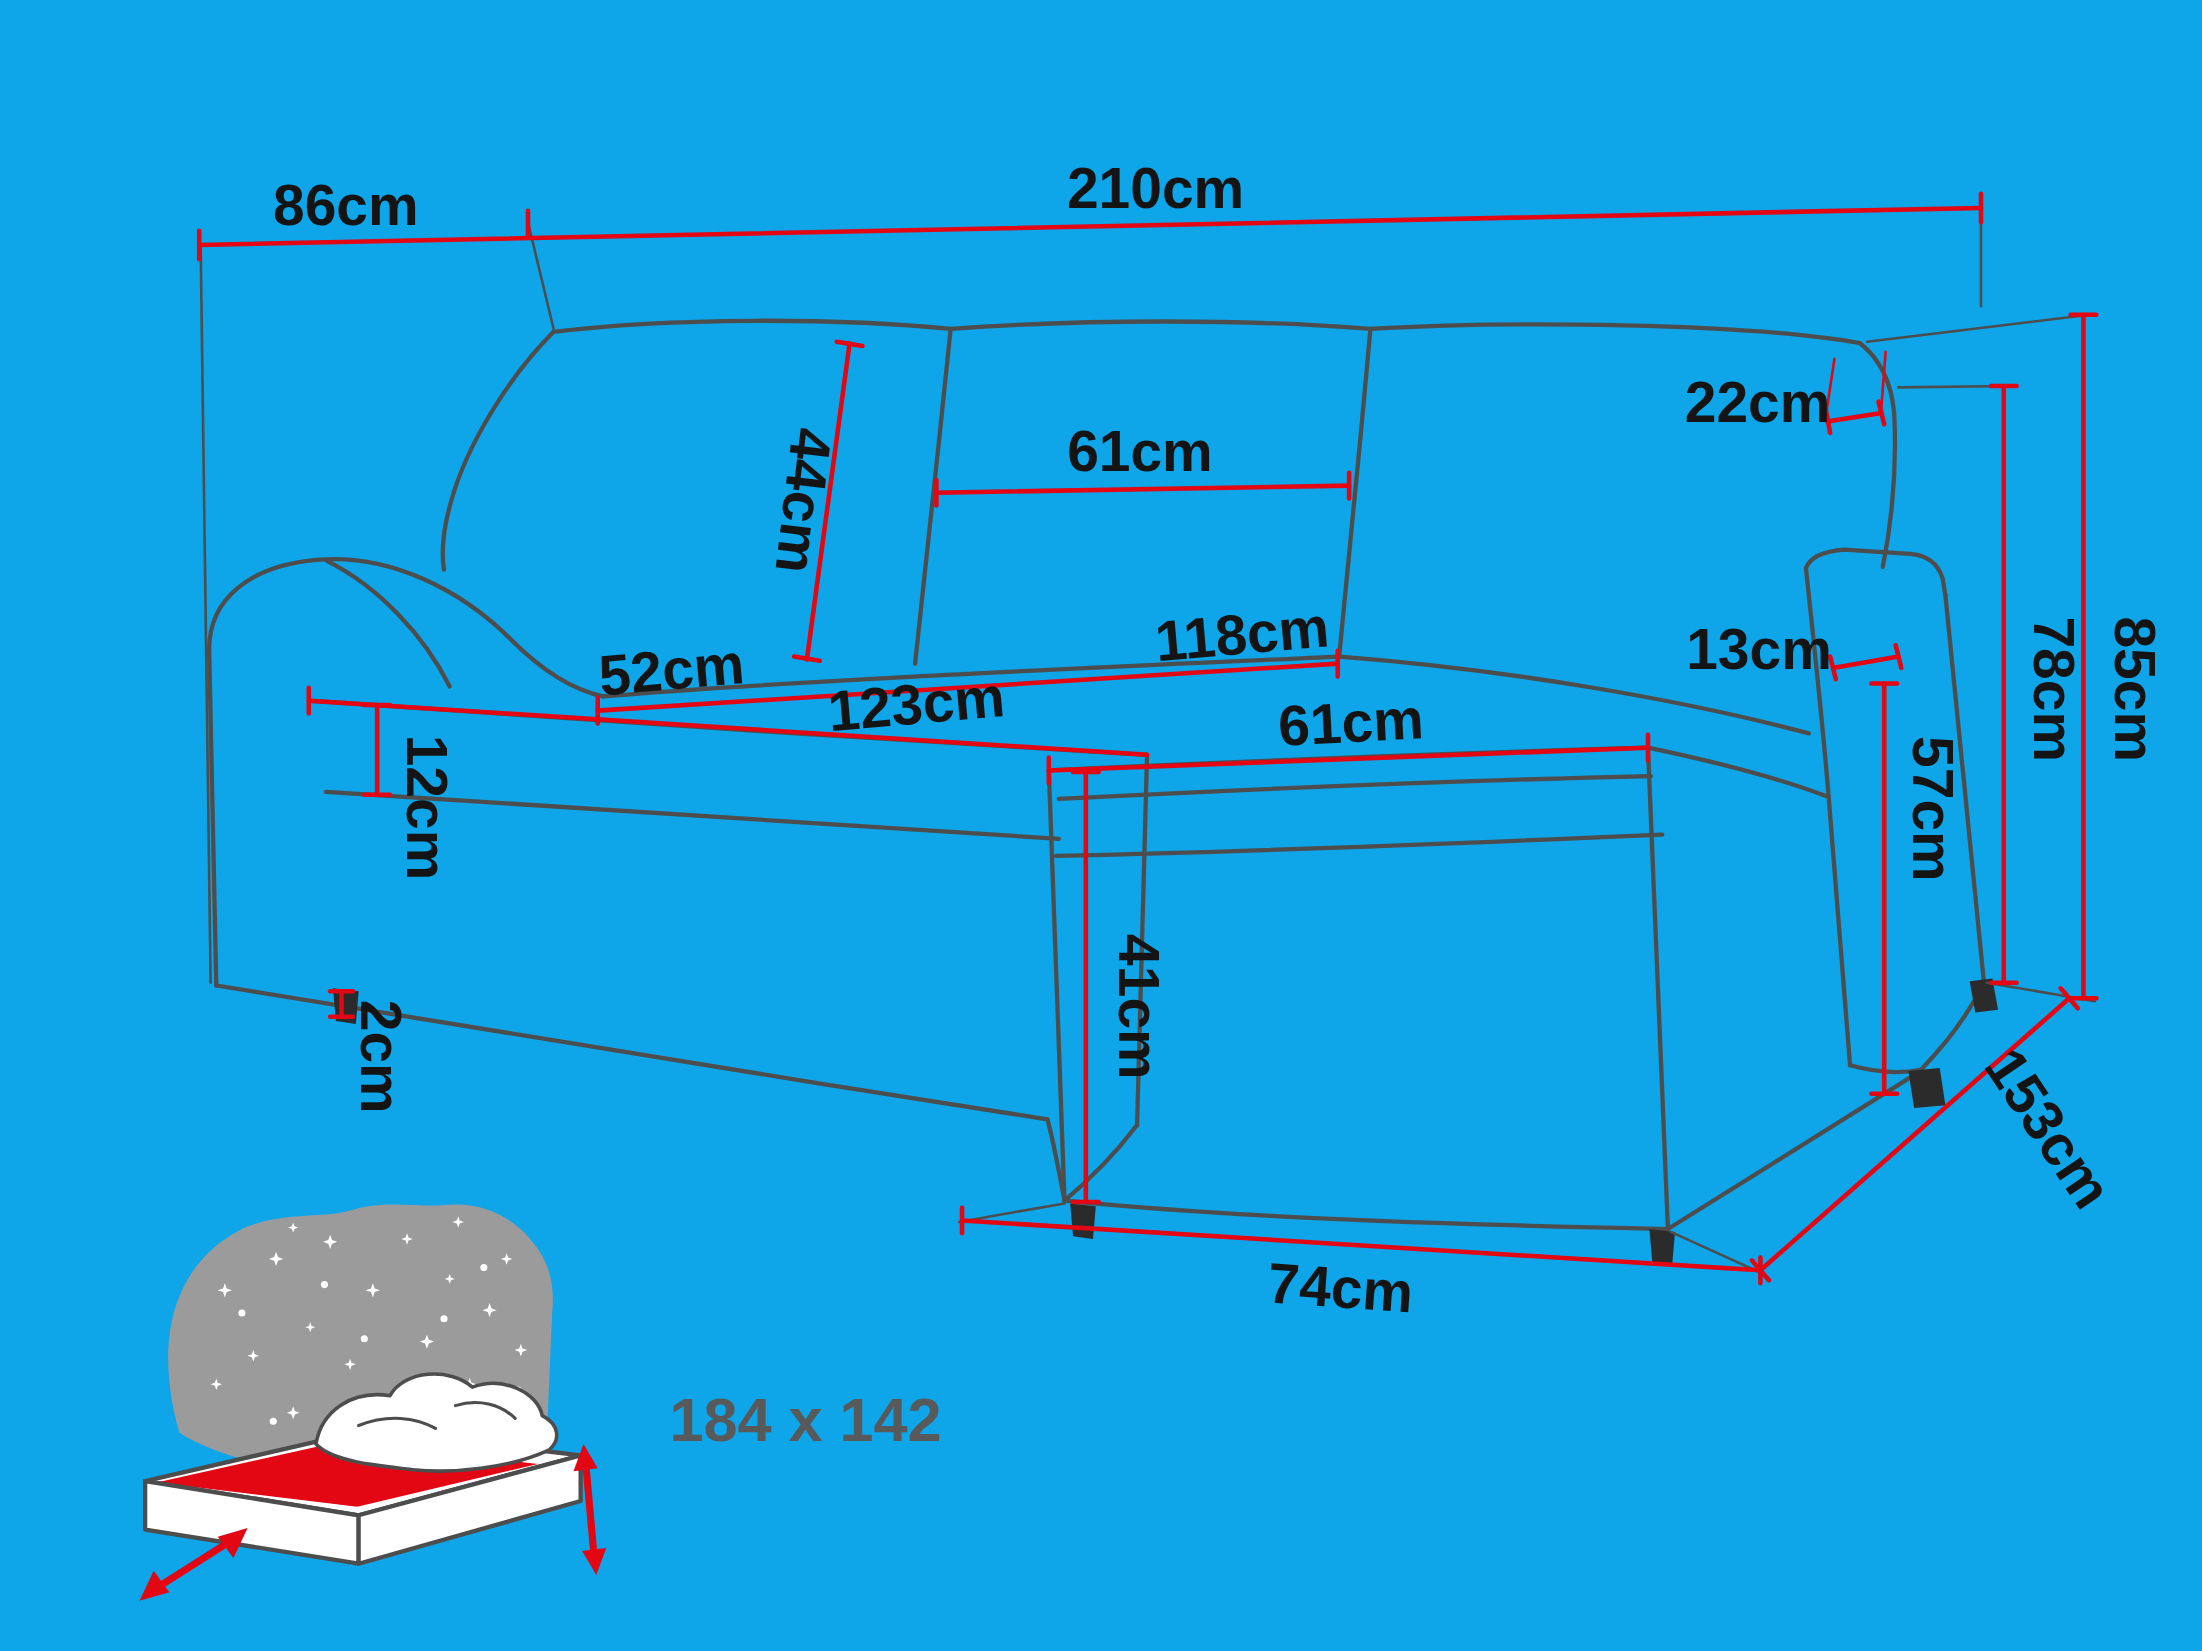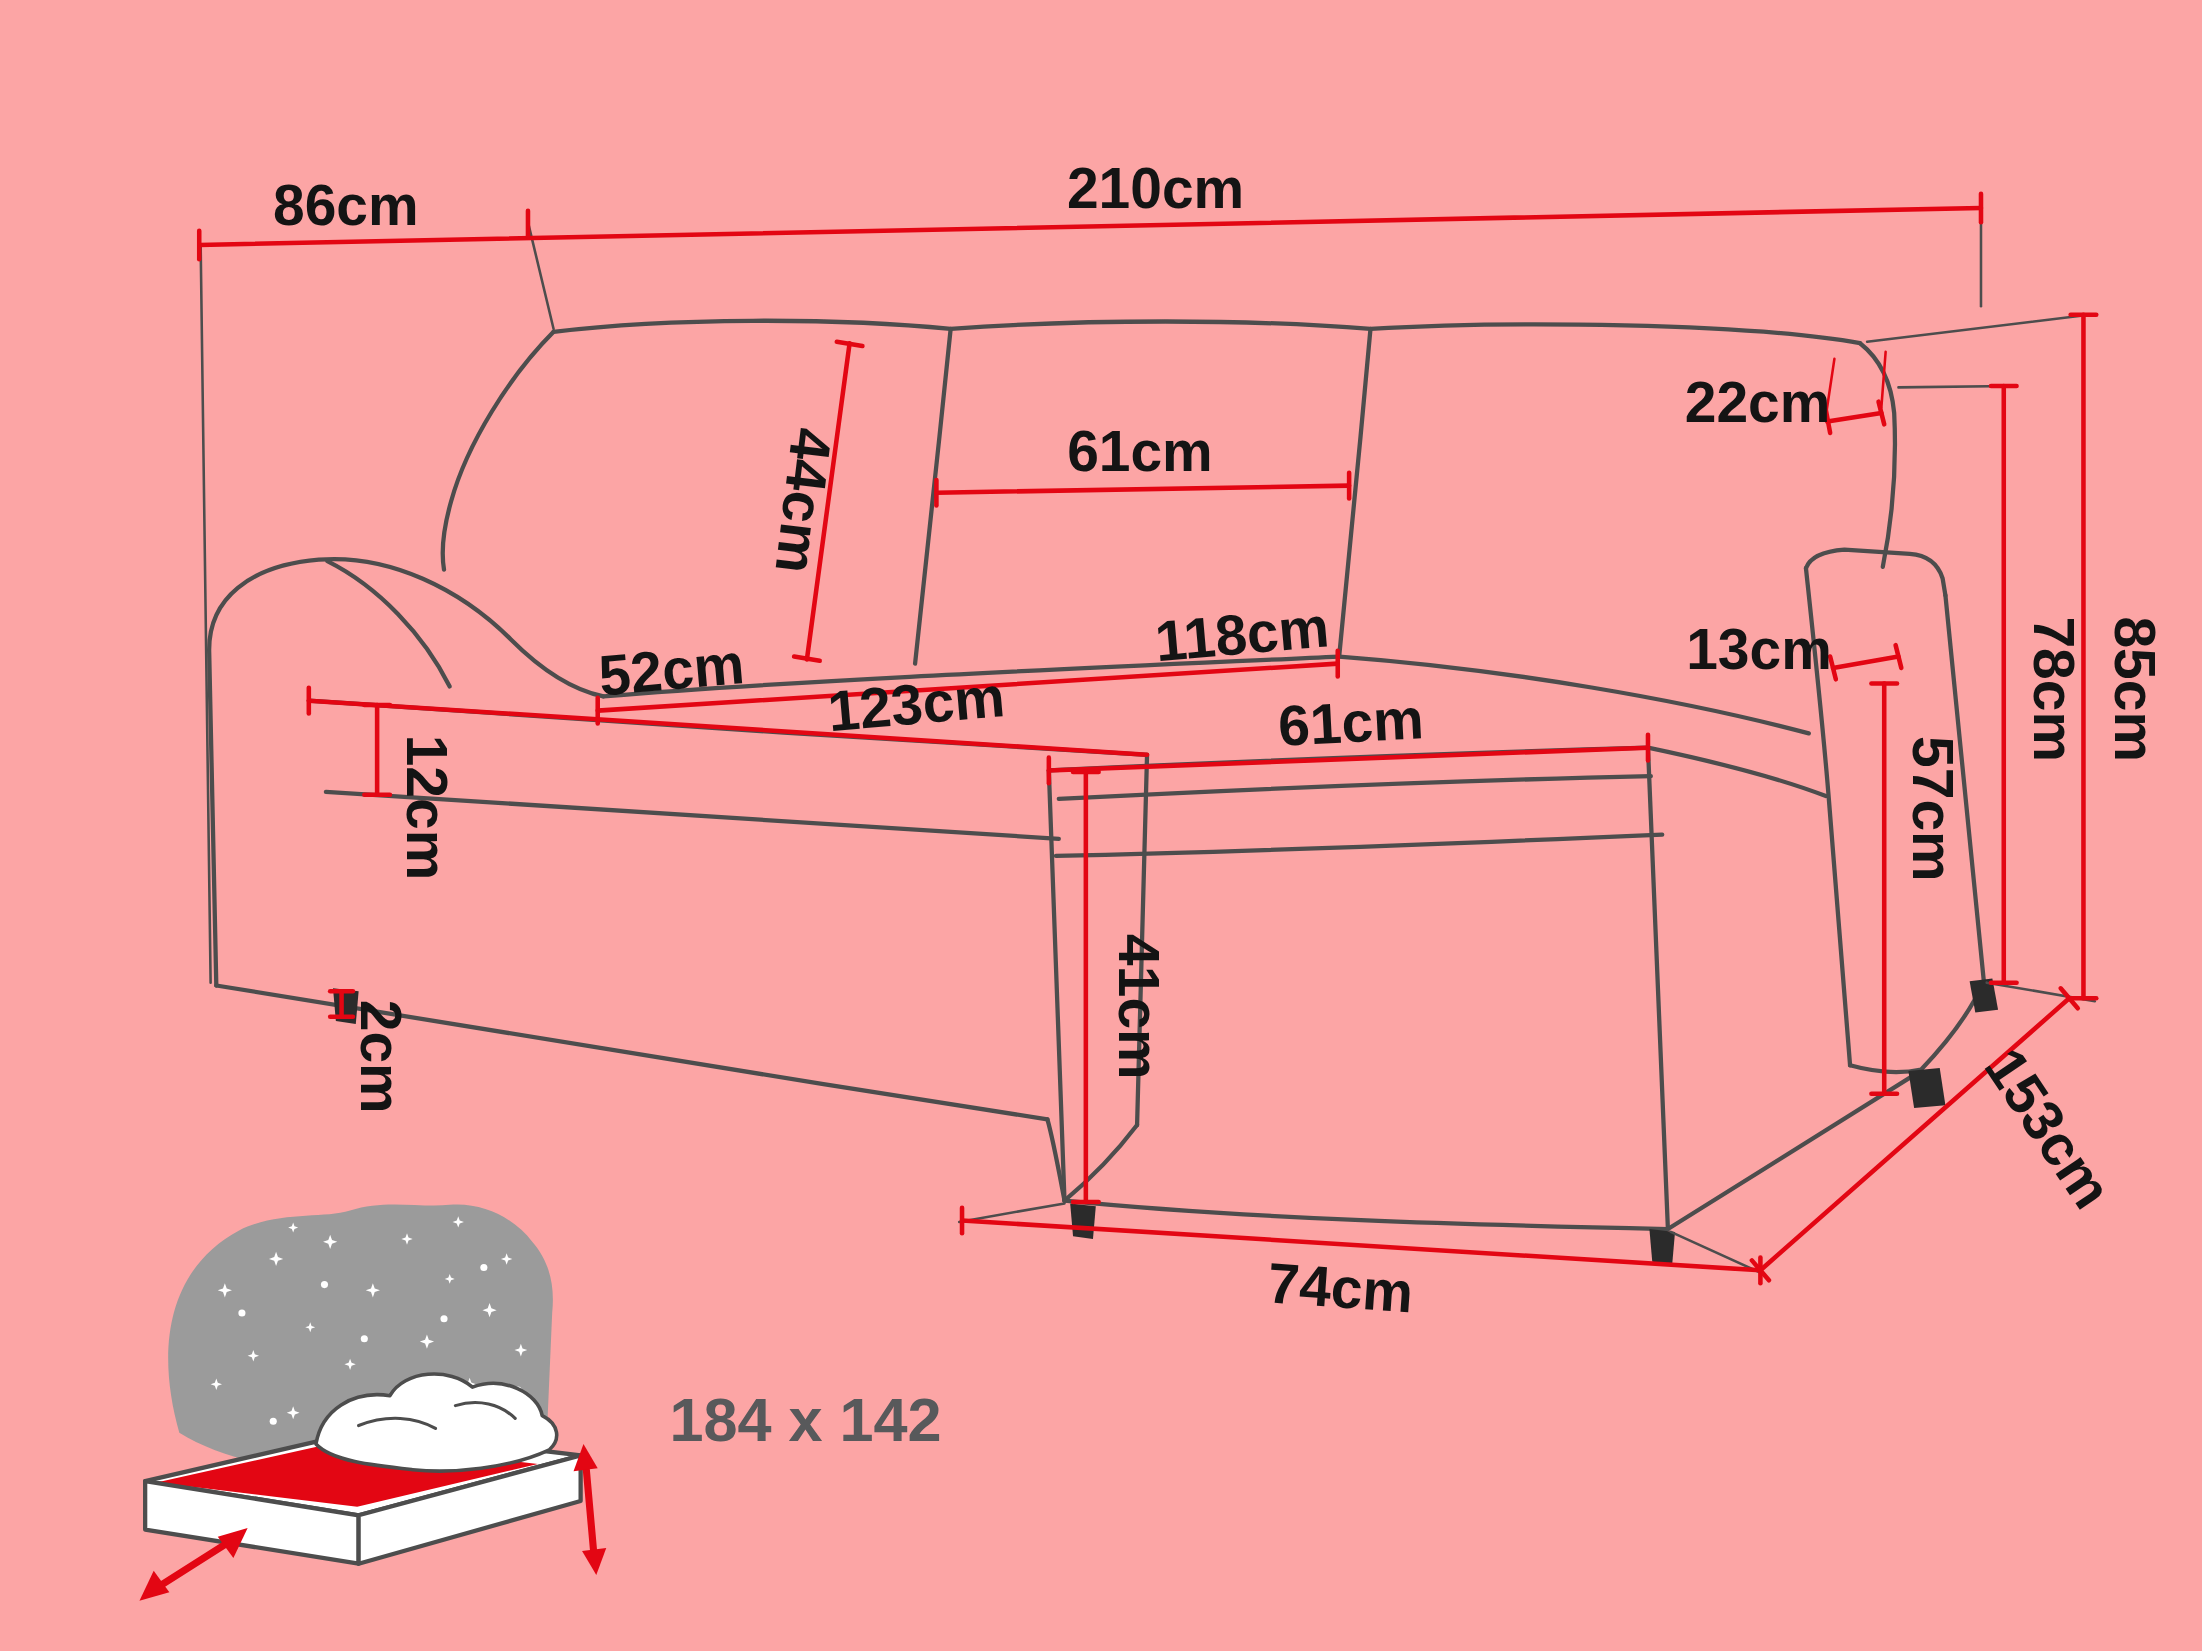--- a/index.html
+++ b/index.html
@@ -1,16 +1,16 @@
 <!DOCTYPE html>
 <html style="font-size:13.8px"><head>
 <meta charset="utf-8">
 <style>
   html,body{margin:0;padding:0;background:#ffffff;}
-  .canvas{width:2203px;height:1652px;position:relative;background:#fca5a5;overflow:hidden;text-align:center;}
+  .canvas{width:2203px;height:1652px;position:relative;background:#0ea5e9;overflow:hidden;text-align:center;}
   svg{display:block;width:100%;height:100%;}
   .outline{fill:none;stroke:#4d4d4d;stroke-width:3;stroke-linecap:round;stroke-linejoin:round;}
   .ext{fill:none;stroke:#4d4d4d;stroke-width:1.8;stroke-linecap:round;}
   .dim{fill:none;stroke:#e30613;stroke-width:3.2;stroke-linecap:round;}
   .dim-thin{fill:none;stroke:#e30613;stroke-width:1.8;stroke-linecap:round;}
   .leg{fill:#2b2b2b;stroke:none;}
   text{font-family:"Liberation Sans",sans-serif;font-weight:700;font-size:40px;fill:#141414;text-anchor:middle;}
   .size-label{fill:#58595b;font-size:43px;}
   .sky{fill:#9b9b9b;stroke:none;}
   .star{fill:#ffffff;stroke:none;}

